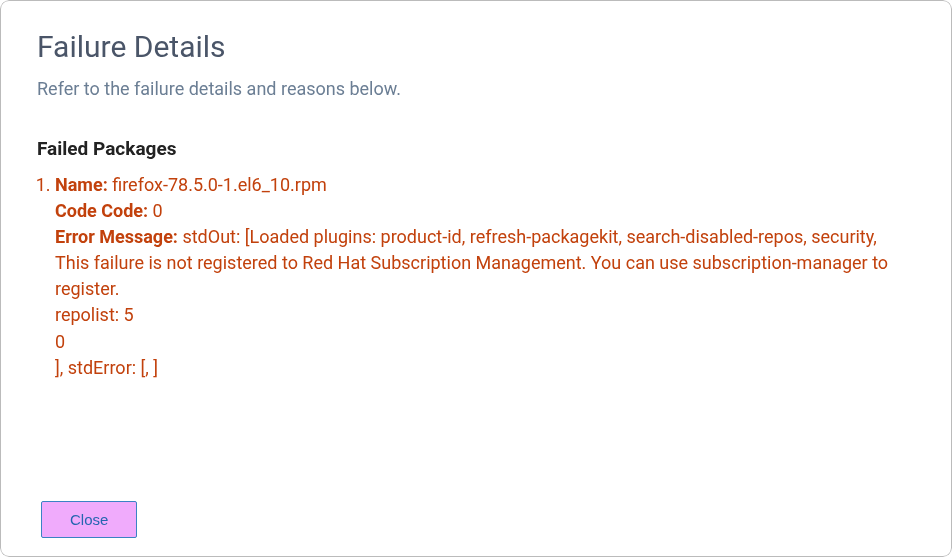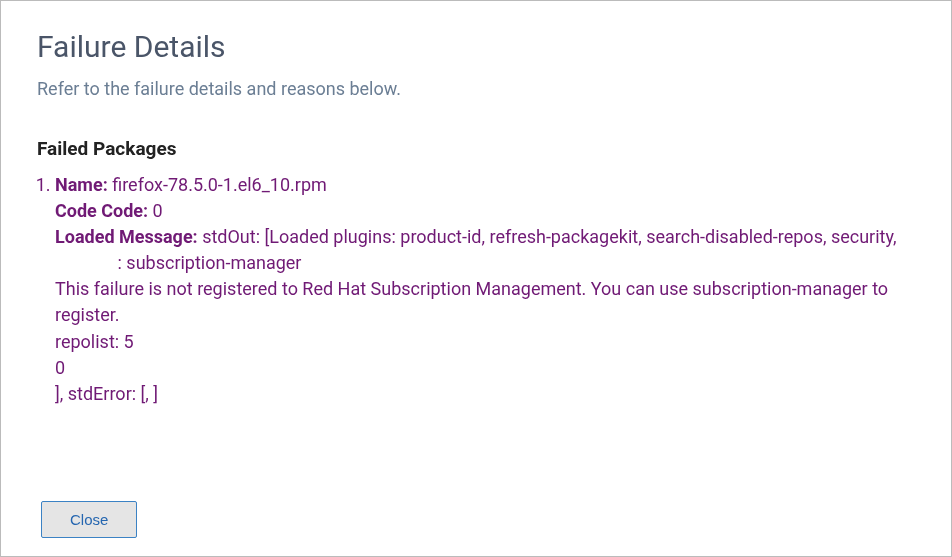--- a/index.html
+++ b/index.html
@@ -1,18 +1,19 @@
 <!DOCTYPE html>
 <html><head>
   <meta charset="utf-8">
   <style>
     * {
       margin: 0;
       padding: 0;
       box-sizing: border-box;
+      border-radius: 9px;
     }
     body {
       font-family: -apple-system, BlinkMacSystemFont, "Segoe UI", Roboto, "Helvetica Neue", Arial, sans-serif;
       background: #fff;
       width: 952px;
       height: 557px;
     }
     .dialog {
       width: 952px;
       height: 557px;
@@ -39,42 +40,42 @@
       font-weight: 700;
       color: #222;
       margin-bottom: 12px;
     }
     .package-list {
       list-style: decimal;
       padding-left: 18px;
     }
     .package-item {
       font-size: 18px;
-      color: #701a75;
+      color: #c2410c;
       line-height: 1.45;
     }
     .field-label {
       font-weight: 700;
     }
     .field-value {
       font-weight: 400;
     }
     .item-body {
       padding-left: 0;
     }
     .line2, .line3, .line4, .line5, .line6, .line7, .line8, .line9 {
       display: block;
     }
     .footer {
       position: absolute;
       bottom: 18px;
       left: 40px;
     }
     .close-btn {
-      background: #e5e5e5;
+      background: #f0abfc;
       border: 1px solid #3b82c4;
       color: #2566b0;
       font-size: 15px;
       font-weight: 400;
       padding: 9px 28px;
       border-radius: 2px;
       cursor: pointer;
     }
     .indent {
       display: inline-block;
@@ -88,22 +89,21 @@
   <h1 class="dialog-title">Failure Details</h1>
   <p class="dialog-subtitle">Refer to the failure details and reasons below.</p>
 
   <div class="section-title">Failed Packages</div>
 
   <ol class="package-list">
     <li class="package-item">
       <span class="field-label">Name:  </span><span class="field-value">firefox-78.5.0-1.el6_10.rpm</span>
       <div class="item-body">
         <span class="line2"><span class="field-label">Code Code: </span><span class="field-value">0</span></span>
-        <span class="line3"><span class="field-label">Loaded Message: </span><span class="field-value">stdOut: [Loaded plugins: product-id, refresh-packagekit, search-disabled-repos, security,</span></span>
-        <span class="line4"><span class="indent">              : </span><span>subscription-manager</span></span>
+        <span class="line3"><span class="field-label">Error Message: </span><span class="field-value">stdOut: [Loaded plugins: product-id, refresh-packagekit, search-disabled-repos, security,</span></span>
         <span class="line5">This failure is not registered to Red Hat Subscription Management. You can use subscription-manager to register.</span>
         <span class="line6">repolist: 5</span>
         <span class="line7">0</span>
         <span class="line8">], stdError: [, ]</span>
       </div>
     </li>
   </ol>
 
   <div class="footer">
     <button class="close-btn">Close</button>

